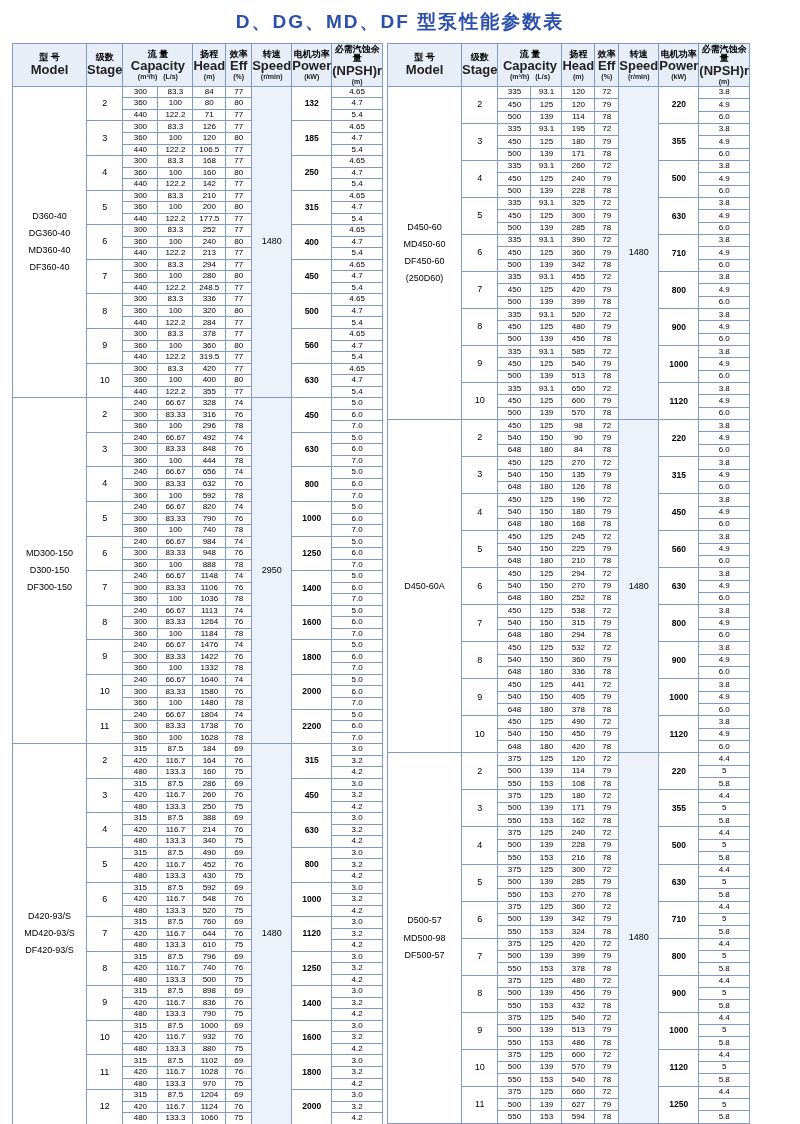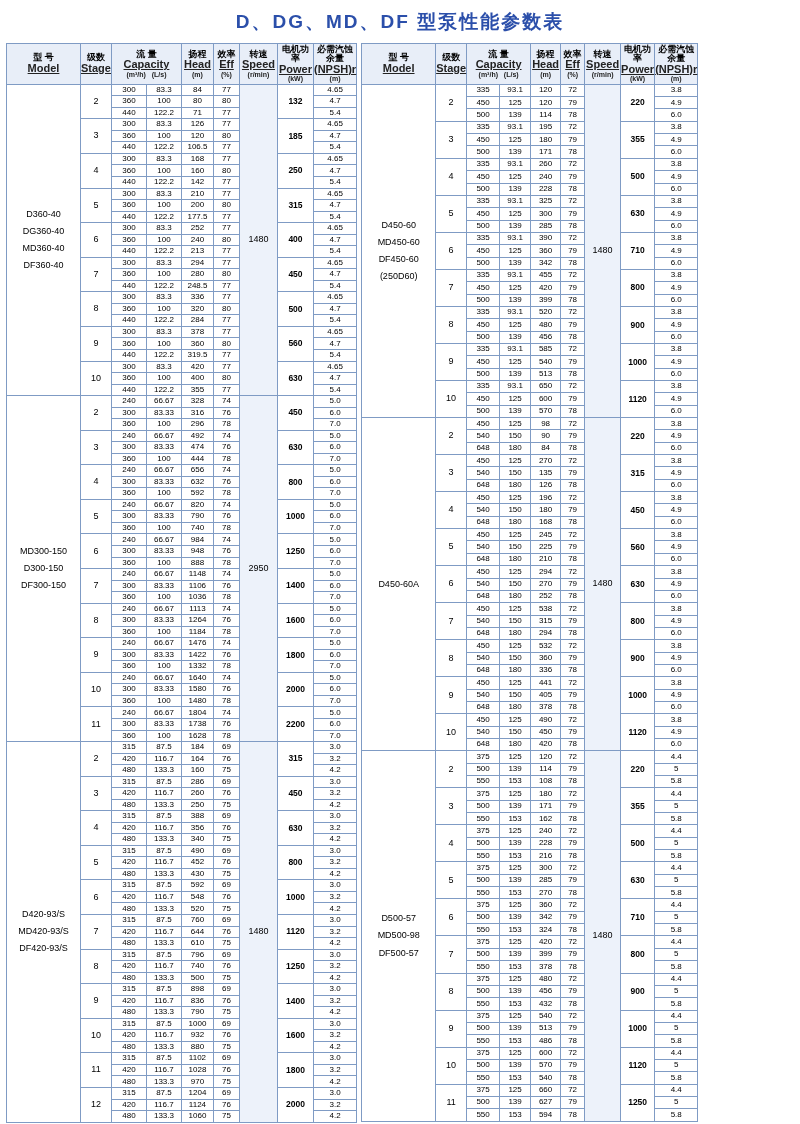--- a/index.html
+++ b/index.html
@@ -1,24 +1,24 @@
 <!DOCTYPE html>
 <html><head>
 <meta charset="utf-8">
 <style>
   html,body{margin:0;padding:0;background:#ffffff;}
   body{width:800px;height:1124px;font-family:"Liberation Sans",sans-serif;color:#000;}
-  .page{width:800px;height:1124px;position:relative;box-sizing:border-box;padding:0 6px;}
+  .page{width:800px;height:1124px;position:relative;box-sizing:border-box;padding:0 12px;}
   .title{text-align:center;color:#2b4faa;font-size:19px;font-weight:bold;letter-spacing:2px;padding:9px 0 8px;}
   .tables{display:flex;gap:4px;align-items:flex-start;}
   table{border-collapse:collapse;table-layout:fixed;}
   td,th{border:1px solid #7f9bc4;padding:0;text-align:center;vertical-align:middle;font-size:8px;line-height:1.05;}
   .hdr td{background:#e8eef8;font-weight:bold;font-size:8.5px;padding:1px 0;}
   .hdr .cn{font-size:9px;display:block;}
-  .hdr .en{font-size:11px;display:block;color:#222;text-decoration:underline;}
+  .hdr .en{font-size:13px;display:block;color:#222;}
   .hdr .un{font-size:7px;display:block;color:#222;}
   .model{font-size:9px;line-height:1.9;text-align:center;}
   .stage{font-size:9px;}
   .val{font-size:8px;}
   .speedcell{font-size:9px;}
   .powercell{font-size:8.5px;font-weight:bold;}
   .npshcell{font-size:8px;}
   .shade{background:#edf2fa;}
   .grp-sep td{border-top:1.6px solid #55729e;}
 </style>
@@ -331,21 +331,21 @@
             <td class="val">240</td>
             <td class="val">66.67</td>
             <td class="val">492</td>
             <td class="val">74</td>
             <td rowspan="3" class="powercell">630</td>
             <td class="npshcell">5.0</td>
           </tr>
           <tr style="height: 11.5333px;">
             <td class="val">300</td>
             <td class="val">83.33</td>
-            <td class="val">474</td>
+            <td class="val">848</td>
             <td class="val">76</td>
             <td class="npshcell">6.0</td>
           </tr>
           <tr style="height: 11.5333px;">
             <td class="val">360</td>
             <td class="val">100</td>
             <td class="val">444</td>
             <td class="val">78</td>
             <td class="npshcell">7.0</td>
           </tr>
@@ -590,21 +590,21 @@
             <td class="val">315</td>
             <td class="val">87.5</td>
             <td class="val">388</td>
             <td class="val">69</td>
             <td rowspan="3" class="powercell">630</td>
             <td class="npshcell">3.0</td>
           </tr>
           <tr style="height: 11.5333px;">
             <td class="val">420</td>
             <td class="val">116.7</td>
-            <td class="val">356</td>
+            <td class="val">214</td>
             <td class="val">76</td>
             <td class="npshcell">3.2</td>
           </tr>
           <tr style="height: 11.5333px;">
             <td class="val">480</td>
             <td class="val">133.3</td>
             <td class="val">340</td>
             <td class="val">75</td>
             <td class="npshcell">4.2</td>
           </tr>

